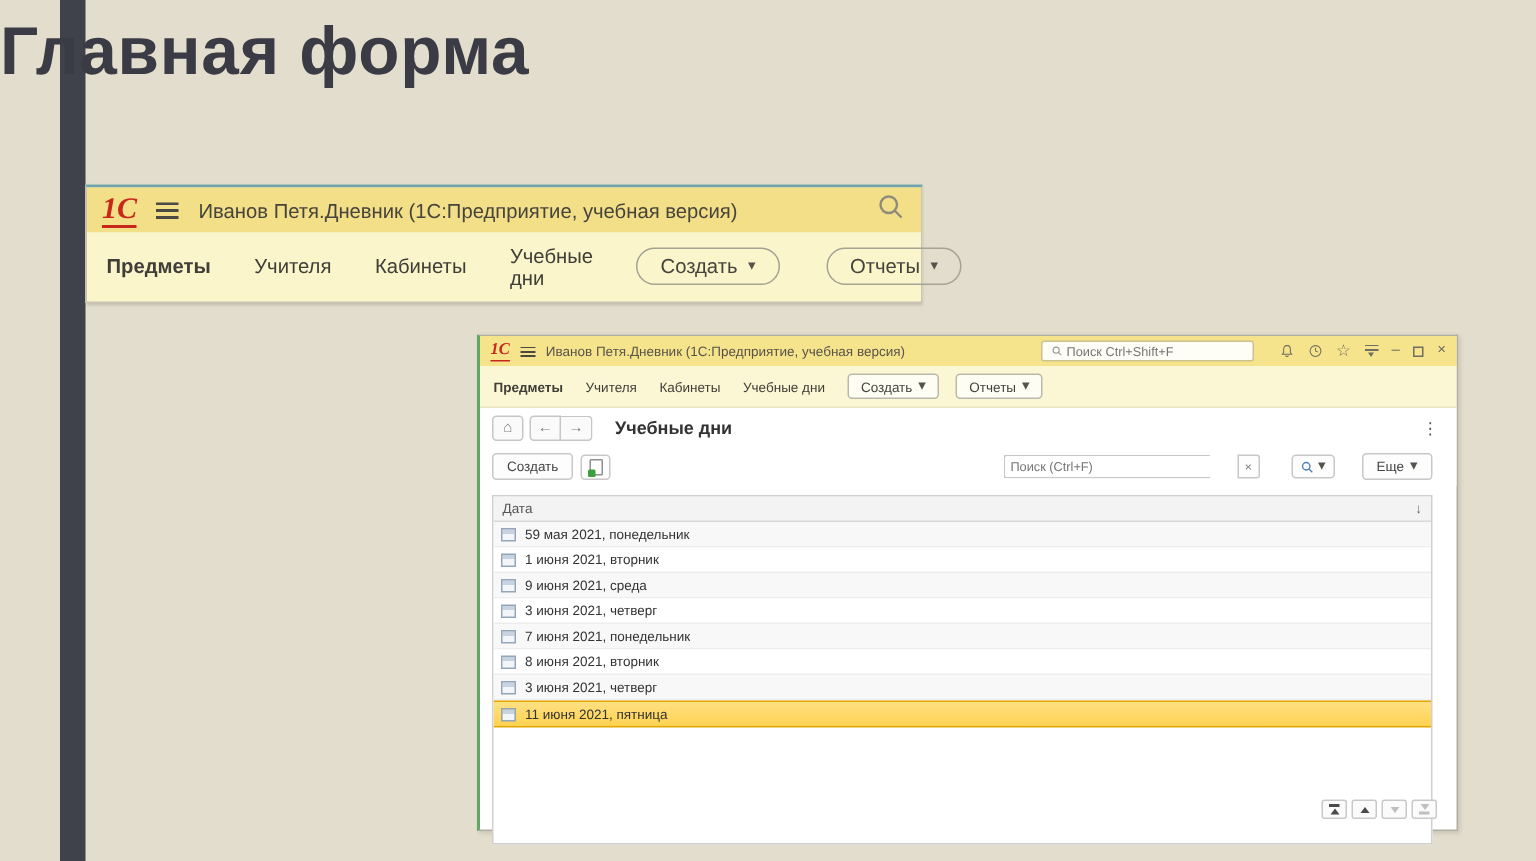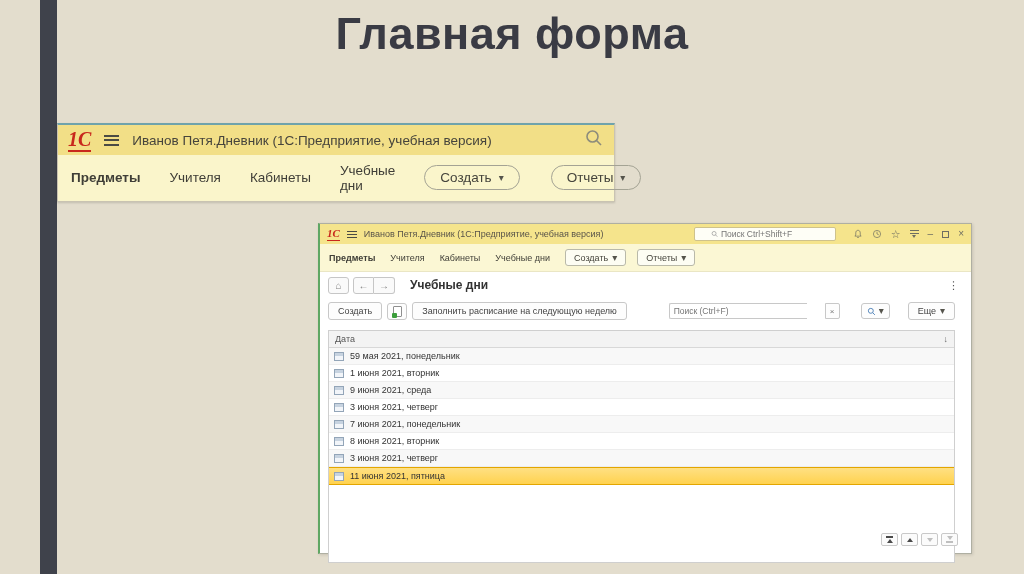--- a/index.html
+++ b/index.html
@@ -2,21 +2,21 @@
 <html><head>
 <meta charset="utf-8">
 <style>
   * { margin:0; padding:0; box-sizing:border-box; }
   html,body { width:1024px; height:574px; }
   body { font-family:"Liberation Sans", sans-serif; background:#E3DDCD; position:relative; overflow:hidden; }
 
   
   .slide { position:absolute; inset:0; background:#E3DDCD; }
   .side-bar { position:absolute; left:40px; top:0; width:17px; height:574px; background:#3F424B; }
-  .slide-title { position:absolute; left:0; right:0; top:8px; text-align:center;
+  .slide-title { position:absolute; left:0; right:0; top:8px; 
                  font-size:45px; font-weight:700; color:#3A3B44; letter-spacing:0.5px; }
 
   
   .fragment { position:absolute; left:57px; top:123px; width:558px; height:79px;
               border:1px solid #C9C3B2; border-top:2px solid #6FA3AC; background:#FAF5CB;
               box-shadow:0 1px 2px rgba(0,0,0,.15); }
   .frag-titlebar { height:30px; background:#F2DF87; display:flex; align-items:center; padding:0 10px; gap:13px; }
   .logo-1c { font-family:"Liberation Serif", serif; font-style:italic; font-weight:700;
              color:#C8281C; line-height:1; border-bottom:2px solid #C8281C; padding-bottom:1px; }
   .frag-titlebar .logo-1c { font-size:20px; }
@@ -34,21 +34,21 @@
   
   .appwin { position:absolute; left:318px; top:223px; width:654px; height:331px;
             background:#fff; border:1px solid #AFAFA2; border-left:2px solid #5FA763;
             box-shadow:1px 1px 3px rgba(0,0,0,.12); font-size:9px; color:#444; }
 
   .win-titlebar { height:20px; background:#F5E48C; display:flex; align-items:center; padding:0 7px; gap:7px; }
   .win-titlebar .logo-1c { font-size:11px; border-bottom-width:1px; }
   .burger-sm { width:10px; height:7px; background:repeating-linear-gradient(to bottom,#4a4a44 0 1px,transparent 1px 3px); }
   .win-title-text { font-size:9px; color:#59544a; white-space:nowrap; }
   .tb-search { margin-left:auto; width:142px; height:14px; background:#FEFEF6; border:1px solid #CEC28D;
-               border-radius:2px; display:flex; align-items:center; padding:0 16px; gap:3px; }
+               border-radius:2px; display:flex; align-items:center; padding:0 6px; gap:3px; }
   .tb-search input { border:none; outline:none; background:transparent; width:100%;
                      font-size:8.5px; color:#666; font-family:inherit; }
   .tb-icons { display:flex; align-items:center; gap:9px; margin-left:10px; color:#6E6E62; }
   .glyph { font-size:10px; color:#6E6E62; line-height:1; }
   .star-glyph { font-size:11px; }
   .max-box { width:7px; height:7px; border:1px solid #6E6E62; display:inline-block; }
   .svc { display:flex; flex-direction:column; align-items:center; gap:1px; }
   .svc .lines { width:9px; height:4px; background:repeating-linear-gradient(to bottom,#6E6E62 0 1px,transparent 1px 3px); }
   .tri-dn-sm { width:0; height:0; border-left:2.5px solid transparent; border-right:2.5px solid transparent; border-top:3px solid #6E6E62; }
 
@@ -204,23 +204,20 @@
       <span class="dots">⋮</span>
     </div>
 
     <div class="toolbar">
       <span class="tool-btn">
           <span>Создать</span>
         </span>
       <span class="icon-btn">
           <span class="copy-doc"></span>
         </span>
-      <span class="tool-btn">
-          <span>Заполнить расписание на следующую неделю</span>
-        </span>
       <span class="right">
         <span class="list-search">
           <input placeholder="Поиск (Ctrl+F)" style="">
         </span>
         <span class="clear-btn">
             <span>×</span>
           </span>
         <span class="mag-btn">
           <svg width="9" height="9" viewBox="0 0 20 20">
               <circle cx="8.5" cy="8.5" r="5.5" fill="none" stroke="#4a7eb5" stroke-width="2"></circle>

